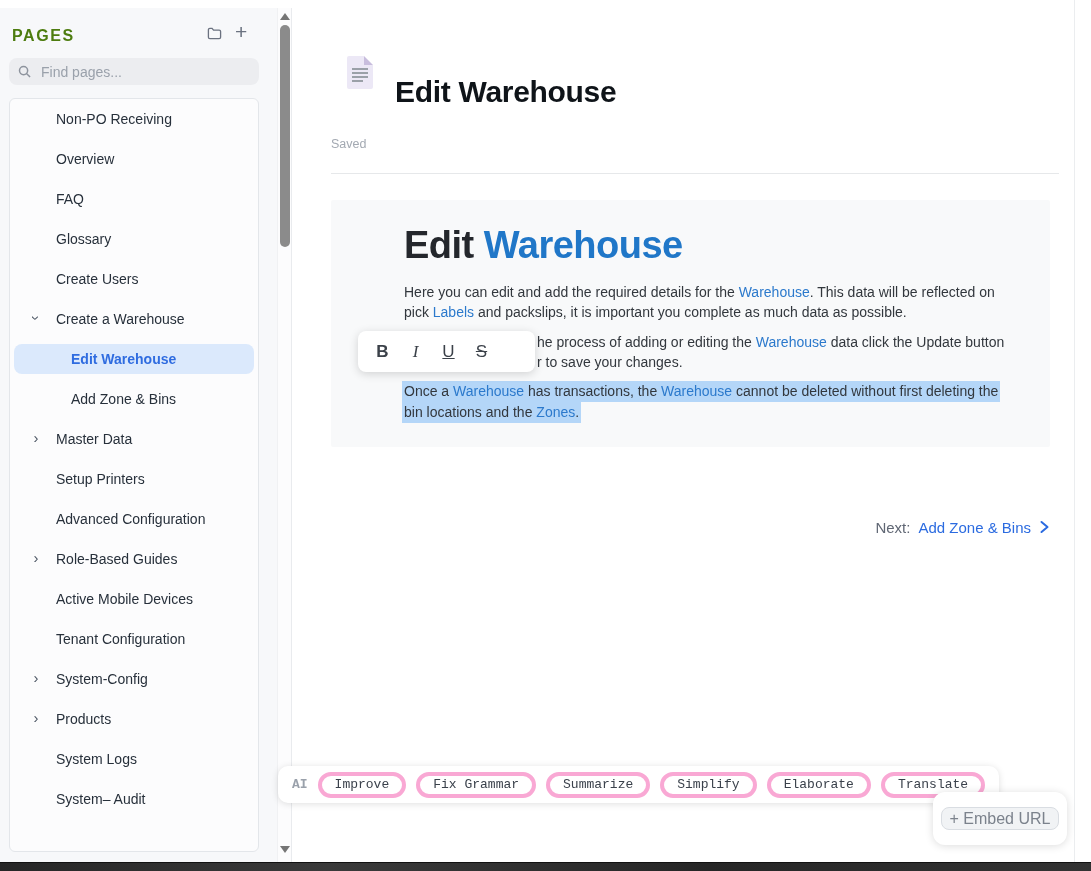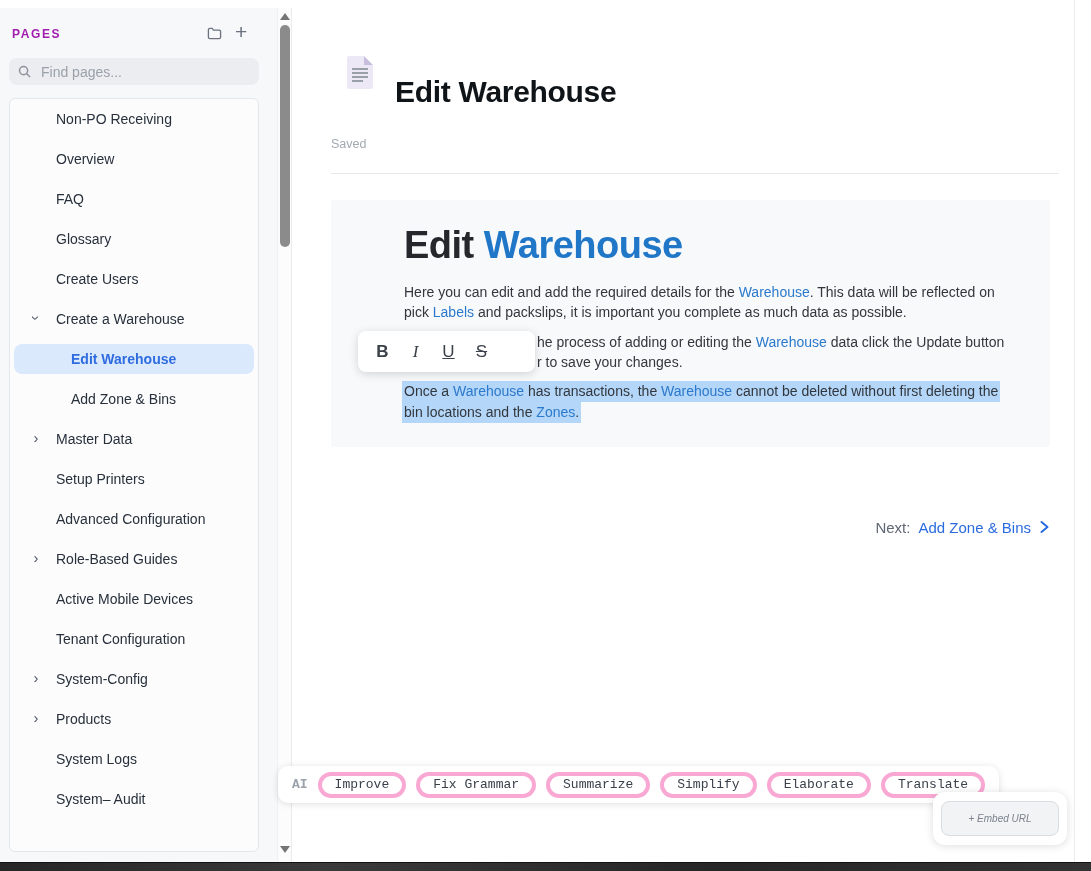--- a/index.html
+++ b/index.html
@@ -4,22 +4,22 @@
 <style>
   * { box-sizing: border-box; }
   html,body { margin:0; padding:0; }
   body {
     width:1091px; height:871px; position:relative; overflow:hidden;
     background:#ffffff; font-family:"Liberation Sans", sans-serif; color:#27303b;
   }
 
   
   .sidebar { position:absolute; left:0; top:8px; width:277px; height:854px; background:#f7f8fa; }
-  .pages-header { position:absolute; left:12px; top:19px; font-size:12px; font-weight:700;
-    letter-spacing:1.6px; color:#a21caf; }
+  .pages-header { position:absolute; left:12px; top:19px; font-size:16px; font-weight:700;
+    letter-spacing:1.6px; color:#4d7c0f; }
   .hdr-icon { position:absolute; top:18px; color:#6b7280; cursor:pointer; }
   .folder-ic { left:207px; }
   .plus-ic { left:235px; top:12px; font-size:21px; font-weight:400; color:#6b7280; }
   .search-box { position:absolute; left:9px; top:50px; width:250px; height:27px;
     background:#ecedf0; border-radius:8px; display:flex; align-items:center; padding:0 9px; }
   .search-box svg { flex:0 0 auto; }
   .search-input { border:none; outline:none; background:transparent; margin-left:8px; width:200px;
     font-size:14px; color:#5b616b; font-family:"Liberation Sans",sans-serif; }
   .search-input::placeholder { color:#9aa1ab; }
 
@@ -101,23 +101,23 @@
     gap:10px; padding:0 14px; z-index:8;font-family:Liberation Mono, monospace; }
   .ai-label { font-size:13px; font-weight:700; color:#9aa1ab; }
   .pill { height:26px; border:4px solid #f9a8d4; border-radius:13px; background:#ffffff;
     display:flex; align-items:center; padding:0 13px; font-size:13px; color:#3a414b;
     cursor:pointer; white-space:nowrap; }
 
   
   .embed-wrap { position:absolute; left:933px; top:792px; width:134px; height:53px;
     background:#ffffff; border-radius:12px; box-shadow:0 1px 8px rgba(0,0,0,.14);
     display:flex; align-items:center; justify-content:center; z-index:8; }
-  .embed-btn { width:118px; height:35px; background:#f1f3f5; border:1px solid #d9dde2;
-    border-radius:8px; color:#7b828c; font-size:10px; display:flex; align-items:center;
-    justify-content:center; cursor:pointer;font-style:italic; }
+  .embed-btn { width:118px; height:23px; background:#f1f3f5; border:1px solid #d9dde2;
+    border-radius:8px; color:#7b828c; font-size:16px; display:flex; align-items:center;
+    justify-content:center; cursor:pointer; }
 
   .bottom-bar { position:absolute; left:0; bottom:0; width:1091px; height:9px;
     background:linear-gradient(90deg,#262626,#3a3a3a 30%,#262626 65%,#333333);
     border-top:1px solid #121212; }
 </style>
 </head>
 <body>
 
 <div class="sidebar">
   <div class="pages-header">PAGES</div>

